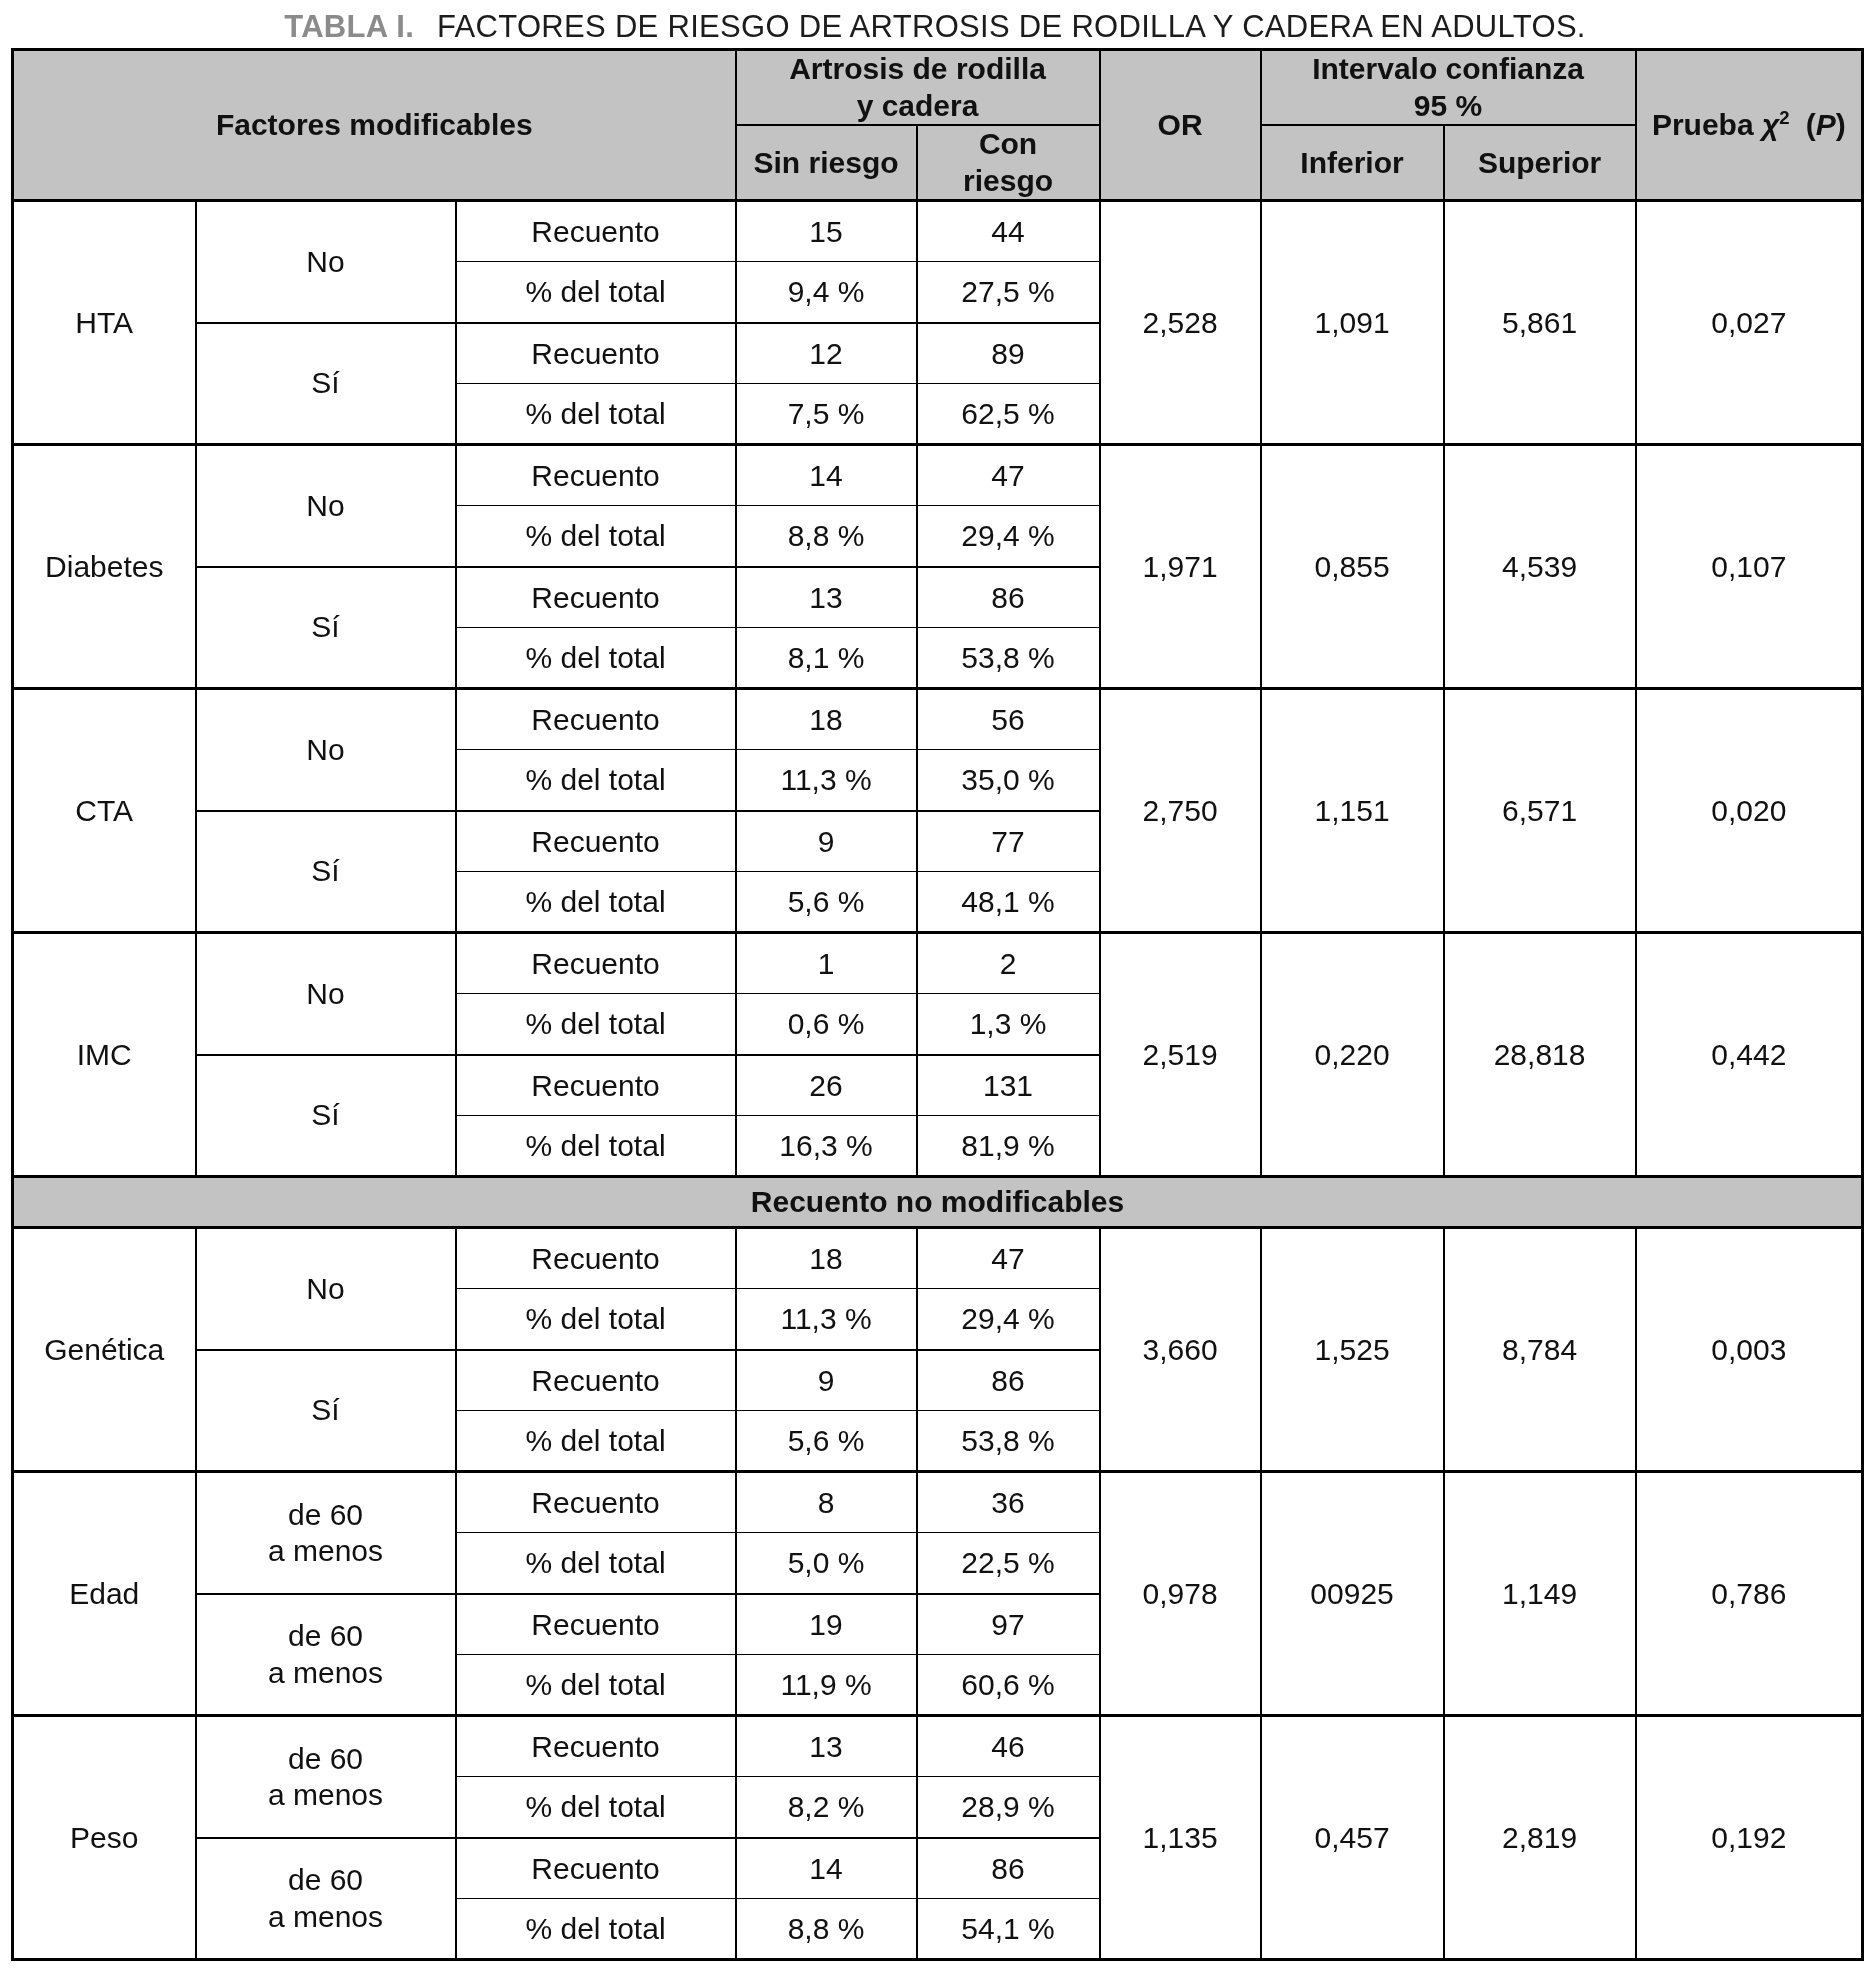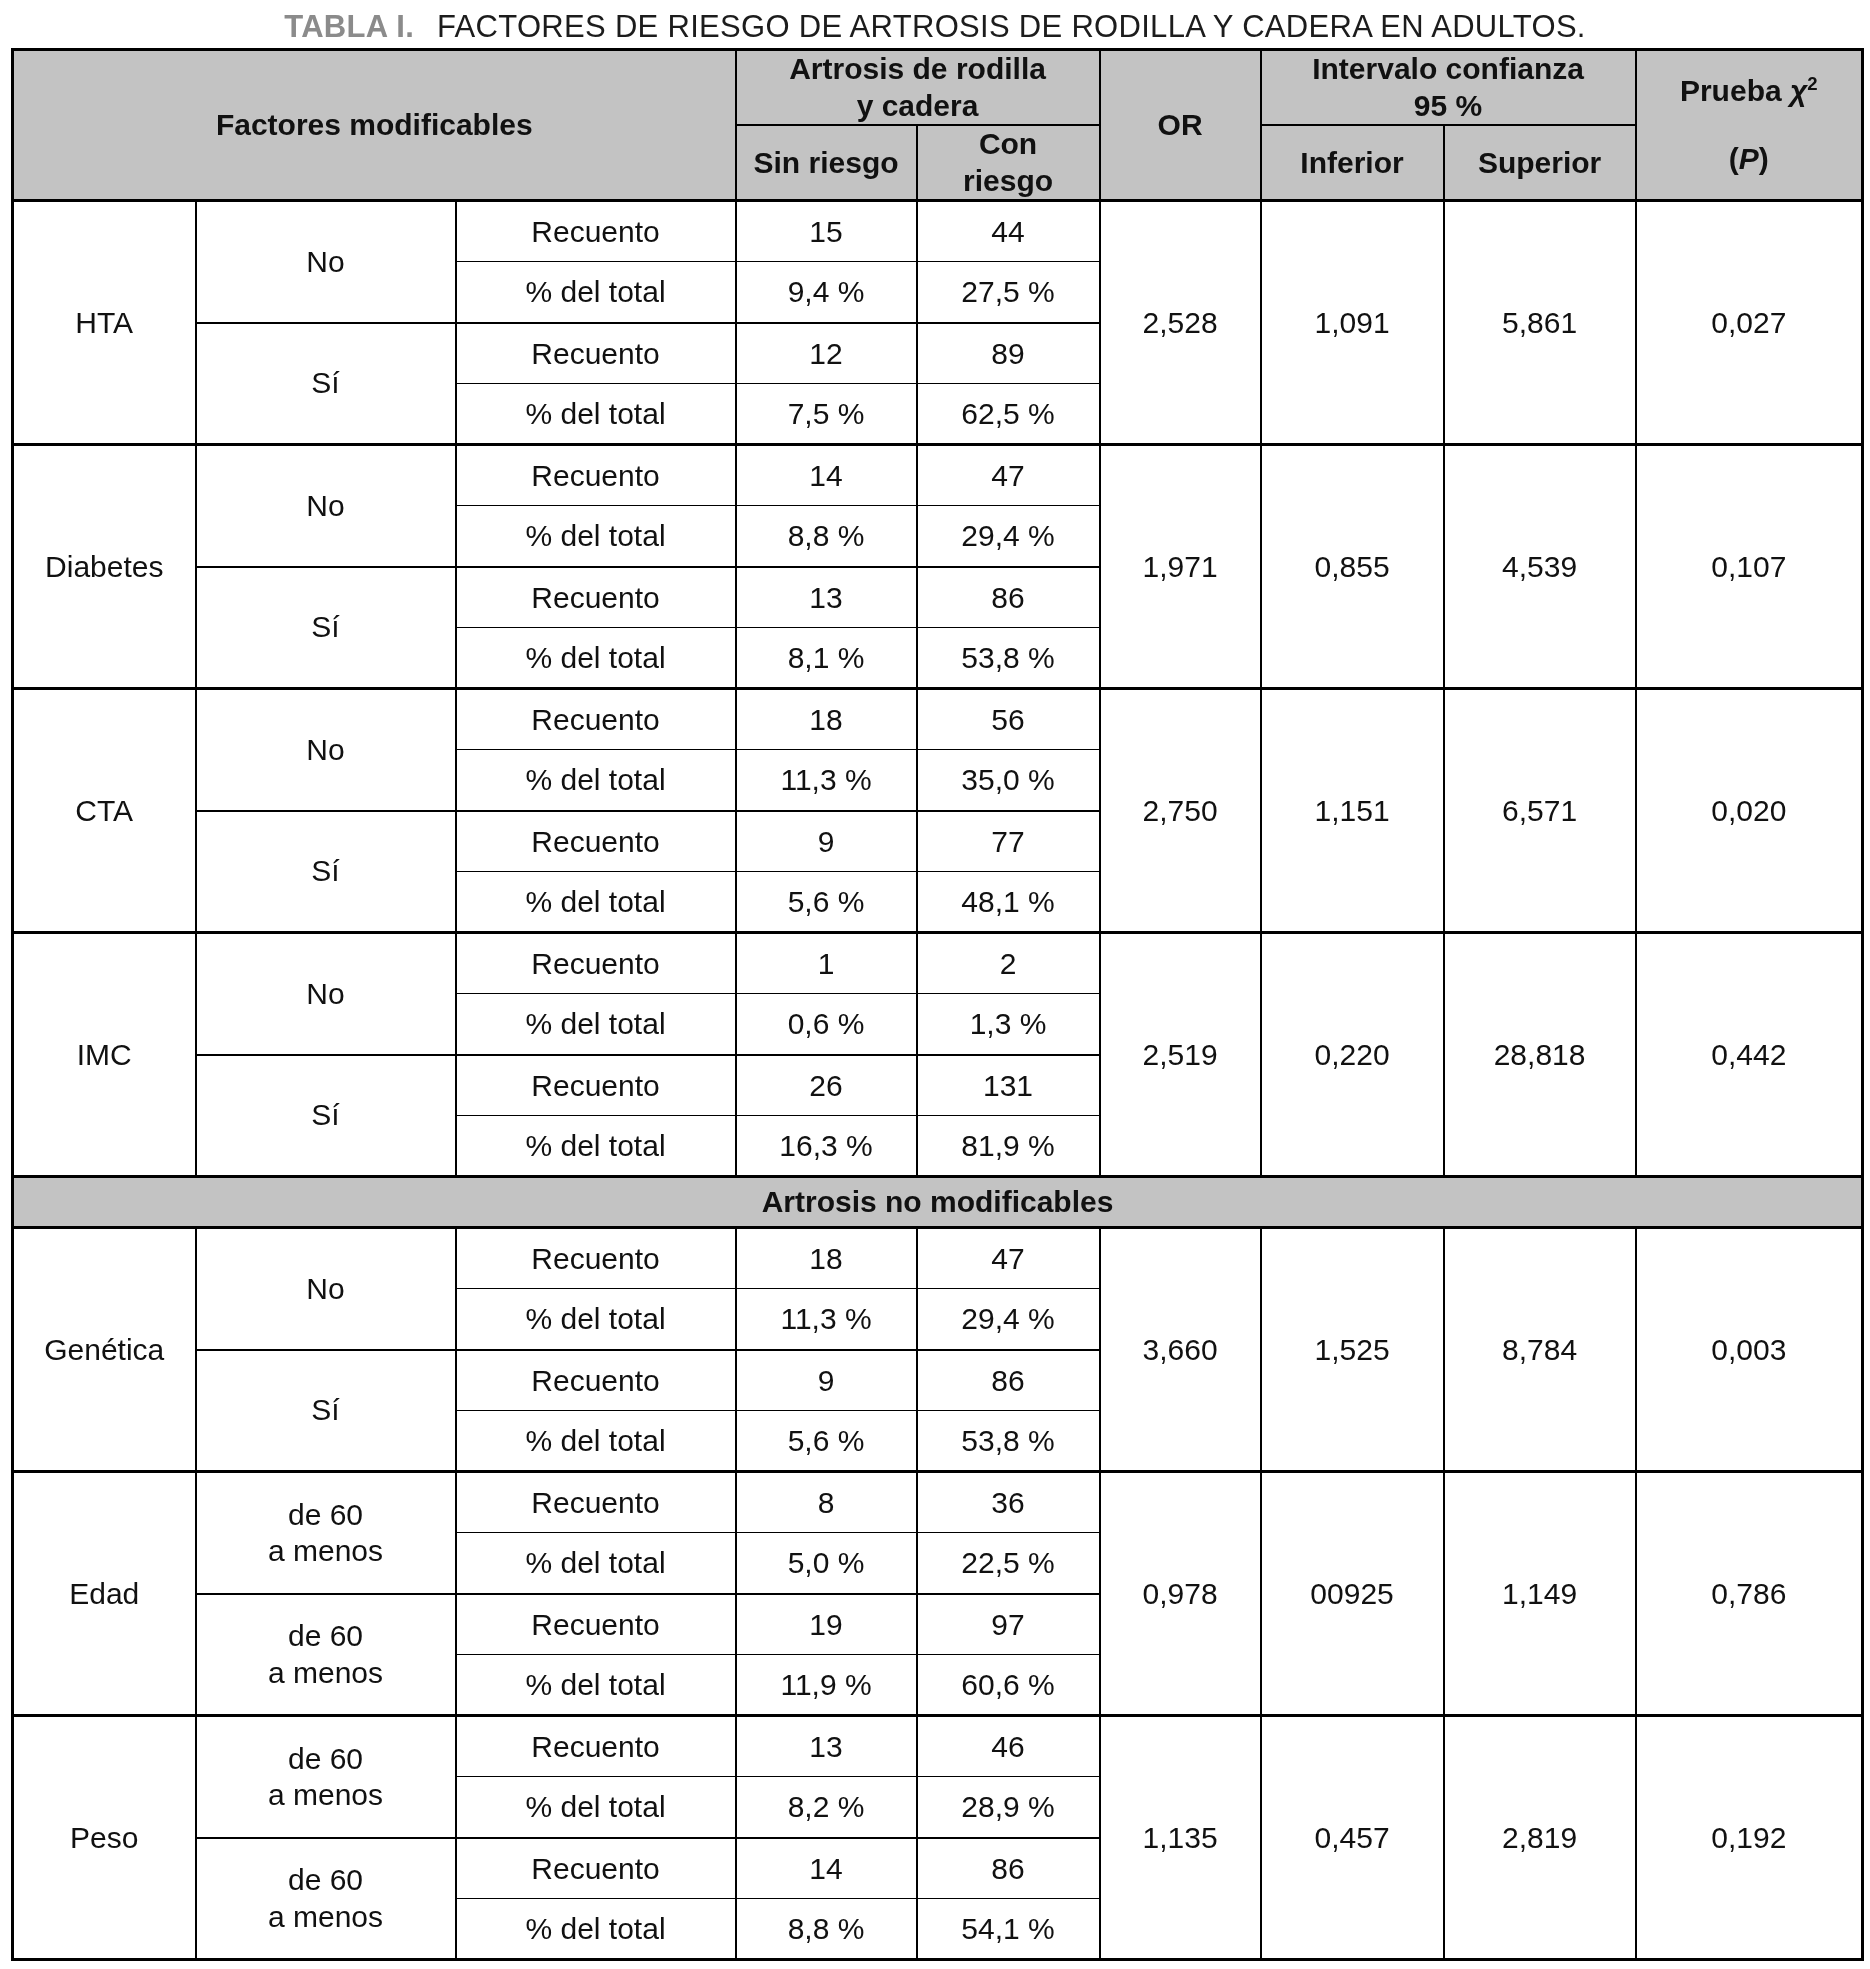--- a/index.html
+++ b/index.html
@@ -51,21 +51,21 @@
   tr.factor-start > td { border-top-width: 3.7px; }
   tr.group-start > td { border-top-width: 2.7px; }
   td.band {
     background: #c3c3c3;
     font-weight: bold;
     border-top-width: 3.7px;
     border-bottom-width: 3.7px;
   }
   .line { display: block; line-height: 1.22; }
   .prueba-wrap {
-    display: flex; flex-direction: column;
+    display: flex; flex-direction: row;
     justify-content: space-around; align-items: center;
     height: 135px;
   }
   .chi { font-style: italic; }
   sup { font-size: 0.62em; line-height: 0; }
   .it { font-style: italic; }
 </style>
 </head>
 <body>
 
@@ -254,21 +254,21 @@
         <td>26</td>
         <td>131</td>
       </tr>
       <tr class="row">
         <td>% del total</td>
         <td>16,3 %</td>
         <td>81,9 %</td>
       </tr>
 
       <tr class="band-row">
-        <td colspan="9" class="band">Artrosis no modificables</td>
+        <td colspan="9" class="band">Recuento no modificables</td>
       </tr>
 
       <tr class="row factor-start">
         <td rowspan="4">Genética</td>
         <td rowspan="2">
           <span class="line">No</span>
             <span class="line"></span>
         </td>
         <td>Recuento</td>
         <td>18</td>

